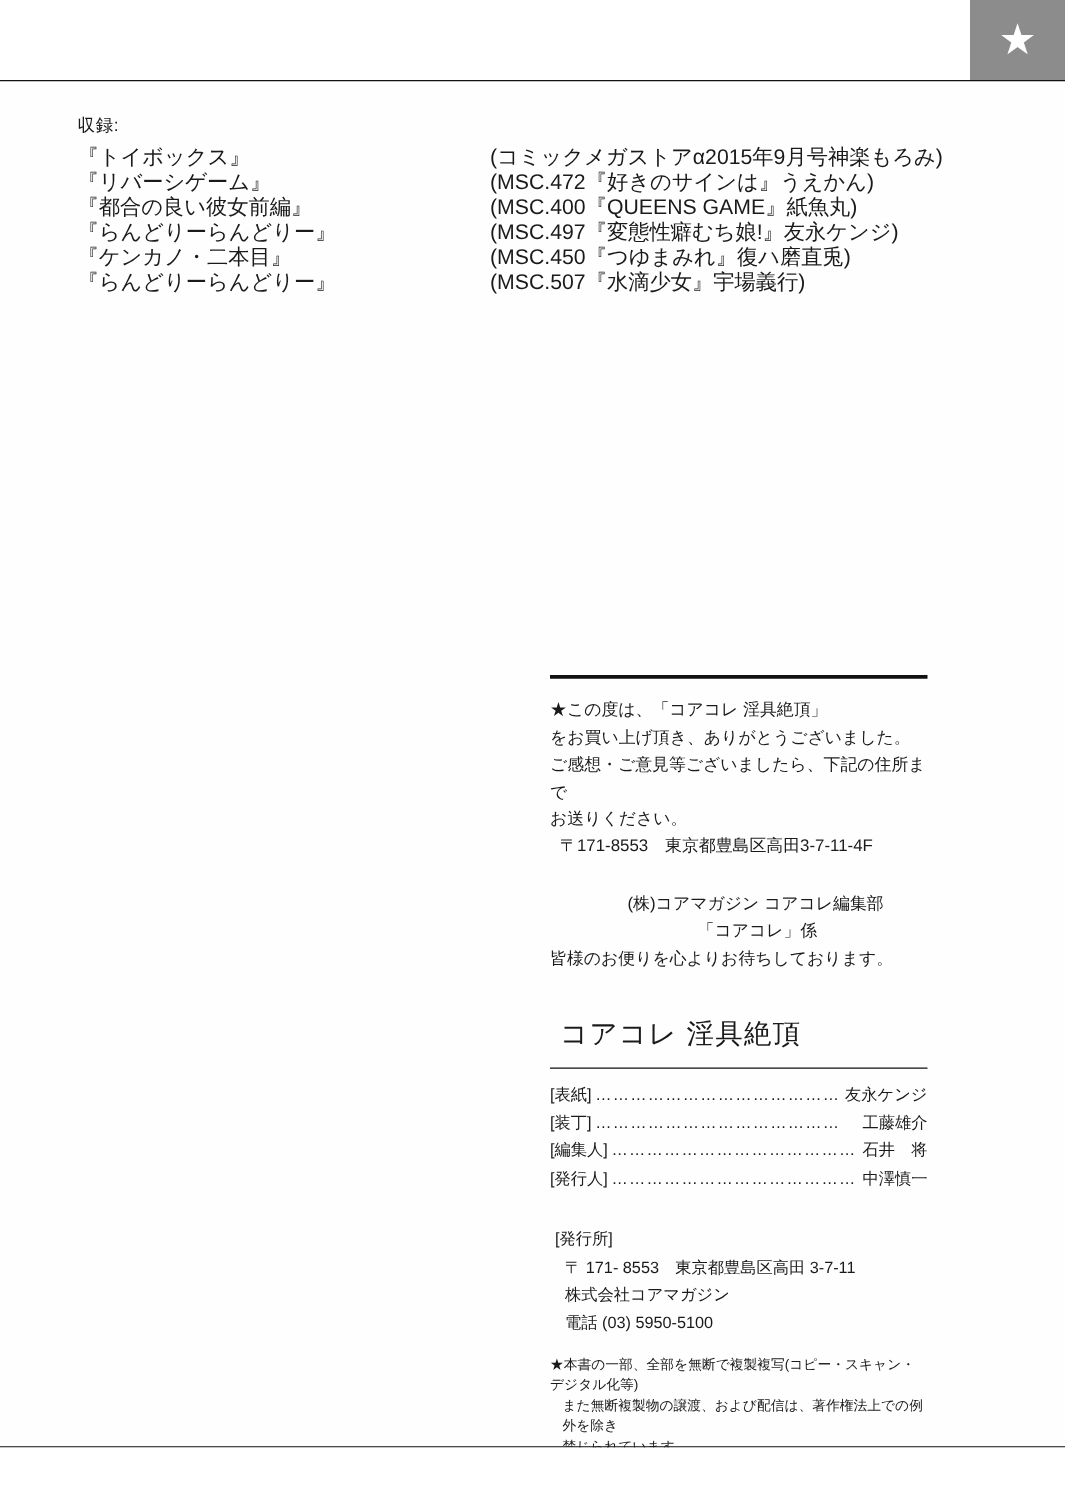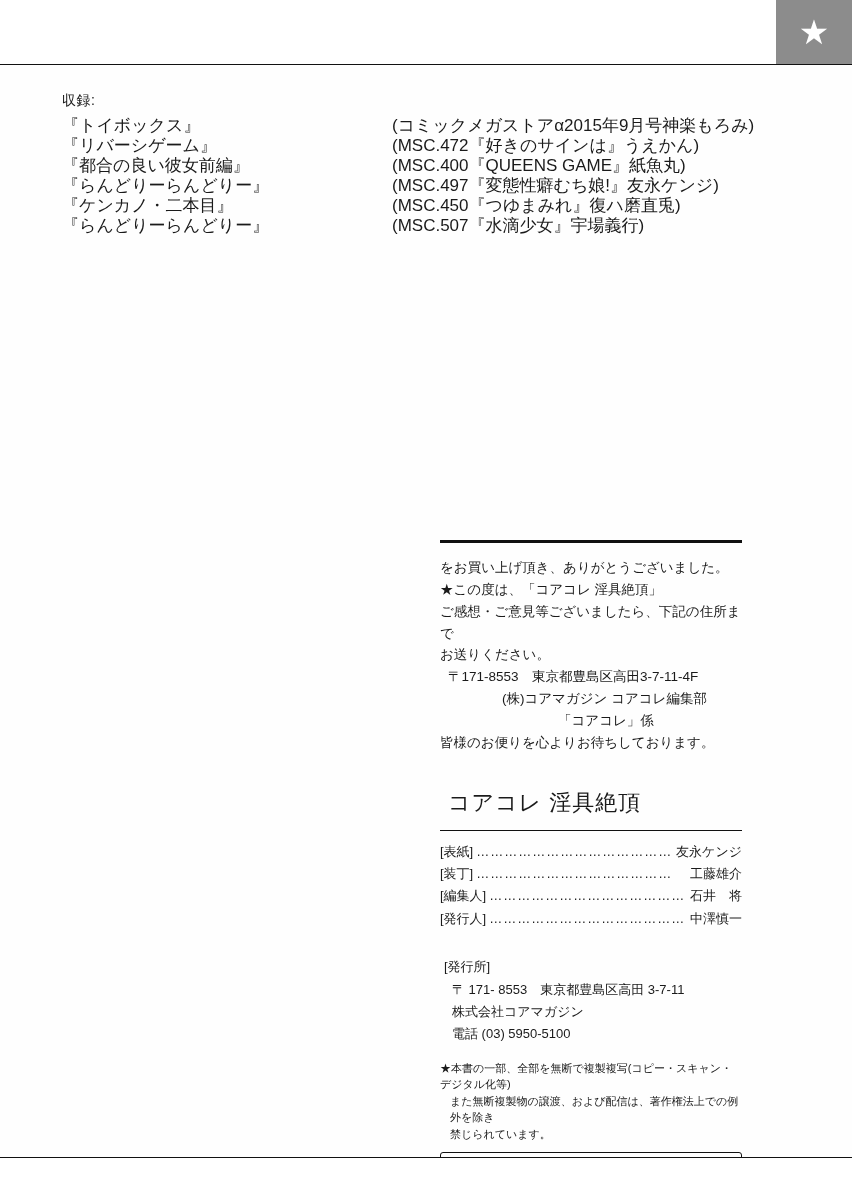--- a/index.html
+++ b/index.html
@@ -108,21 +108,21 @@
     height: 3px;
     background: #111111;
     width: 100%;
   }
   .thanks {
     margin-top: 14px;
     font-size: 13.5px;
     line-height: 1.62;
   }
   .thanks .indent1 { padding-left: 8px; }
-  .thanks .indent2 { padding-left: 62px; }
+  .thanks .indent2 { padding-left: 62px; margin-top: 24px; }
   .thanks .indent3 { padding-left: 118px; }
 
   .book-title {
     margin-top: 34px;
     font-size: 22px;
     letter-spacing: 1px;
     padding-left: 8px;
   }
   .book-date {
     margin-top: 6px;
@@ -217,22 +217,22 @@
     <div class="contents-row">
       <span class="title">『らんどりーらんどりー』</span>
       <span class="source">(MSC.507『水滴少女』宇場義行)</span>
     </div>
   </div>
 
   <div class="colophon">
     <div class="hr-thick"></div>
 
     <div class="thanks">
+      <div>★この度は、「コアコレ 淫具絶頂」</div>
       <div>をお買い上げ頂き、ありがとうございました。</div>
-      <div>★この度は、「コアコレ 淫具絶頂」</div>
       <div>ご感想・ご意見等ございましたら、下記の住所まで</div>
       <div>お送りください。</div>
       <div class="indent1">〒171-8553　東京都豊島区高田3-7-11-4F</div>
       <div class="indent2">(株)コアマガジン コアコレ編集部</div>
       <div class="indent3">「コアコレ」係</div>
       <div>皆様のお便りを心よりお待ちしております。</div>
     </div>
 
     <div class="book-title">コアコレ 淫具絶頂</div>
 

